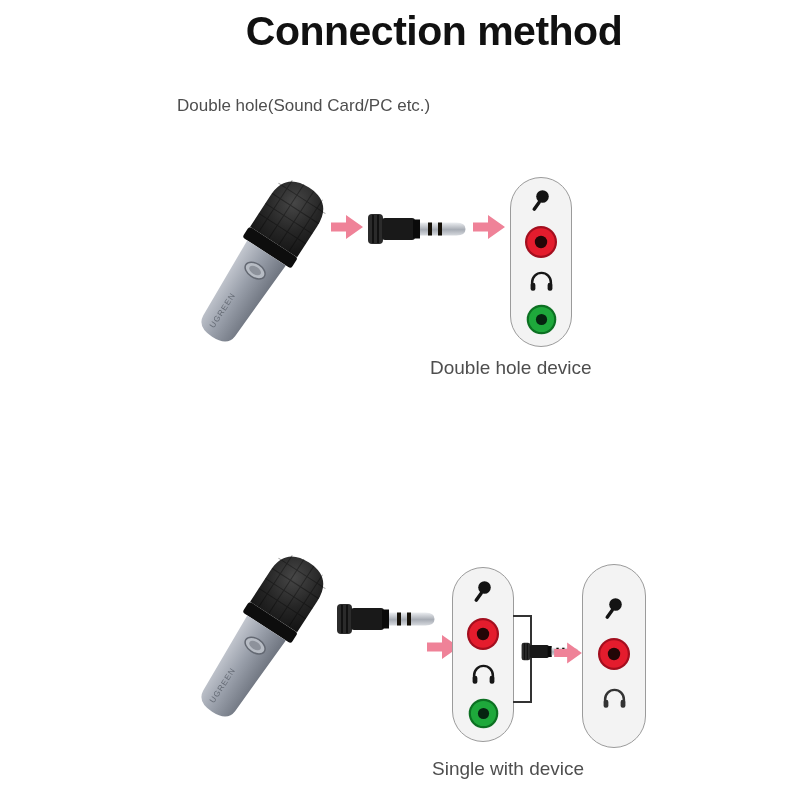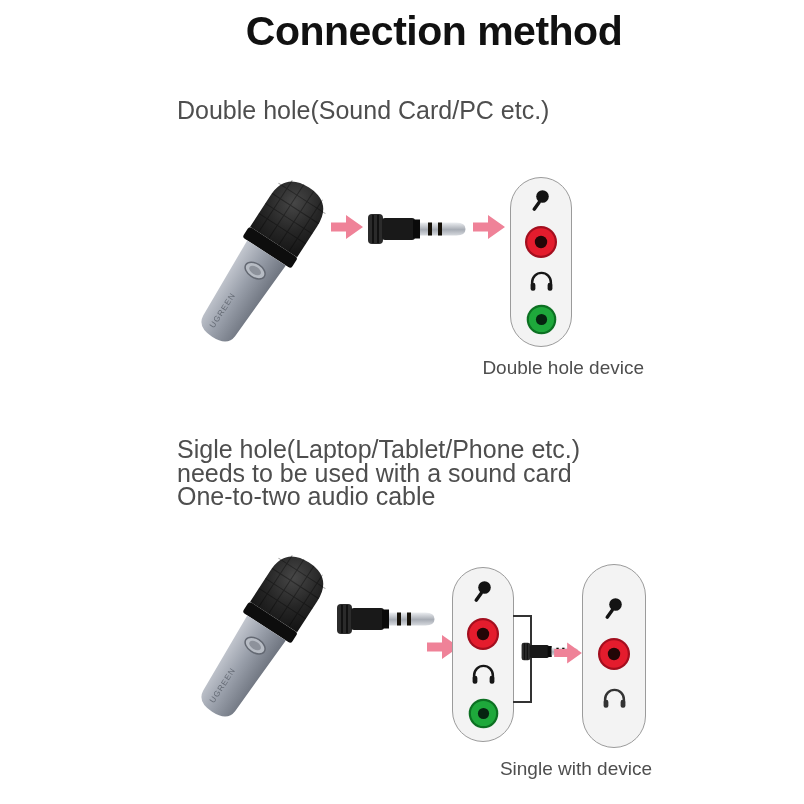--- a/index.html
+++ b/index.html
@@ -14,24 +14,24 @@
   html,body{margin:0;padding:0;background:#fff;}
   .canvas{
     position:relative;width:804px;height:804px;background:#fff;overflow:hidden;
     font-family:"Liberation Sans", sans-serif;
     margin-left:32px;
   }
   .title{
     position:absolute;top:8px;left:0;width:100%;text-align:center;
     font-size:41px;font-weight:bold;color:var(--title-color);letter-spacing:-0.5px;
   }
-  .label{font-size:25px;color:var(--text-gray);}
+  .label{font-size:17px;color:var(--text-gray);}
   .s1-label{position:absolute;left:145px;top:96px;}
   .s2-label{position:absolute;left:145px;top:438px;line-height:23.5px;}
-  .caption{position:absolute;font-size:19px;color:var(--text-gray);text-align:right;}
+  .caption{position:absolute;font-size:19px;color:var(--text-gray);text-align:left;}
   .caption1{left:398px;top:357px;width:214px;}
   .caption2{left:400px;top:758px;width:220px;}
 
   .mic{position:absolute;width:165px;height:195px;}
   .mic1{left:148px;top:168px;}
   .mic2{left:148px;top:543px;}
   .mic-svg{width:100%;height:100%;display:block;}
 
   .jack{position:absolute;display:block;}
   .jack1{left:335px;top:206px;width:100px;height:46px;}
@@ -152,25 +152,20 @@
     </svg>
     <svg width="31" height="31" viewBox="0 0 31 31">
       <circle cx="15.5" cy="15.5" r="14.8" fill="#0c7022"></circle>
       <circle cx="15.5" cy="15.5" r="12.6" class="fill-green"></circle>
       <circle cx="15.5" cy="15.5" r="5.6" fill="#062410"></circle>
     </svg>
   </div>
 
   <div class="caption caption1">Double hole device</div>
 
-  <div class="label s2-label">
-    <div>Sigle hole(Laptop/Tablet/Phone etc.)</div>
-    <div>needs to be used with a sound card</div>
-    <div>One-to-two audio cable</div>
-  </div>
 
   <div class="mic mic2">
     <svg class="mic-svg" viewBox="0 0 165 195">
       <g transform="rotate(33 80 95)">
         <path d="M52 70 L52 33 Q52 5 80 5 Q108 5 108 33 L108 70 Z" fill="url(#headGrad)"></path>
         <g stroke="#000" stroke-width="1" opacity="0.35">
           <line x1="52" y1="18" x2="108" y2="18"></line>
             <line x1="52" y1="30" x2="108" y2="30"></line>
           <line x1="52" y1="42" x2="108" y2="42"></line>
             <line x1="52" y1="54" x2="108" y2="54"></line>

